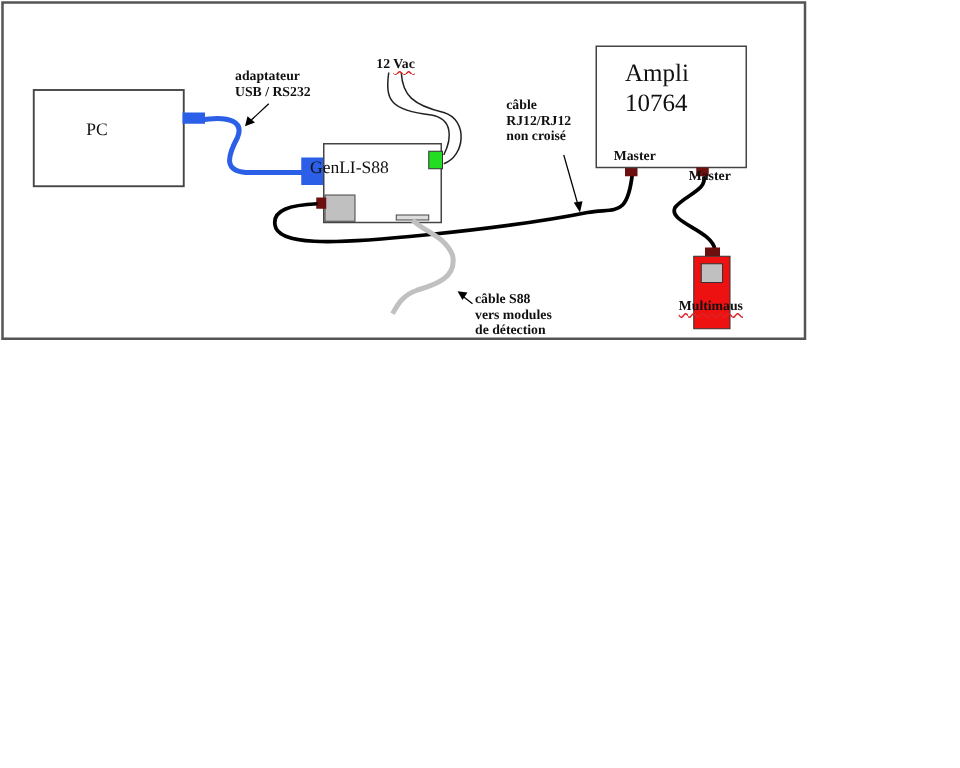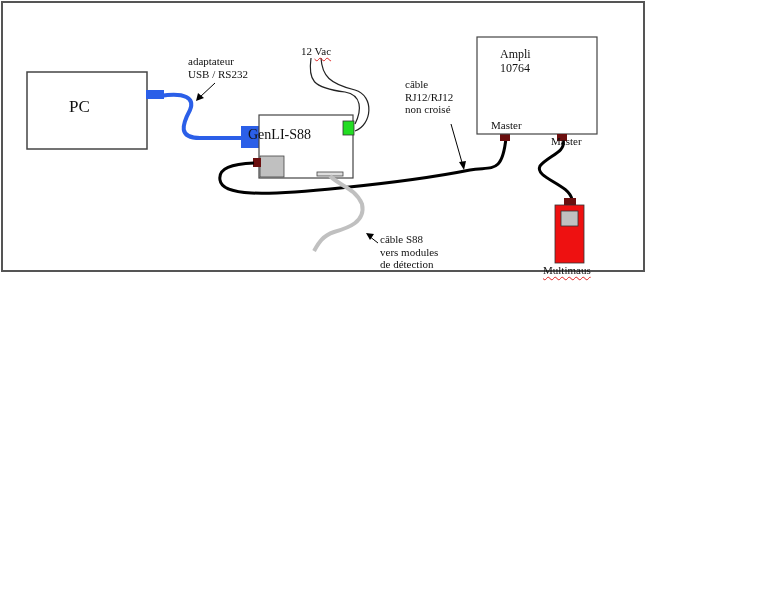--- a/index.html
+++ b/index.html
@@ -2,21 +2,21 @@
 <html><head>
 <meta charset="utf-8">
 <style>
   html, body { margin: 0; padding: 0; background: #ffffff; }
   body { width: 768px; height: 614px; position: relative; overflow: hidden;
          font-family: "Liberation Serif", "DejaVu Serif", serif; color: #111; }
   #frame { position: absolute; left: 1px; top: 1px; width: 644px; height: 271px;
            border: 2px solid #555; box-sizing: border-box; background: #fff; }
   svg { position: absolute; left: 0; top: 0; }
   .lbl { position: absolute; white-space: nowrap; line-height: 1.15; }
-  .s11 { font-size: 11px; }
+  .s11 { font-size: 11px; font-weight: bold; }
   .squig { text-decoration: underline wavy #d22; text-decoration-thickness: 1px; text-underline-offset: 2px; }
 </style>
 </head>
 <body>
 
 <div id="frame"></div>
 
 <svg width="768" height="614">
 
   <rect x="27" y="72" width="120" height="77" fill="#fff" stroke="#444" stroke-width="1.5"></rect>
@@ -55,43 +55,43 @@
   <g>
     <line x1="451" y1="124" x2="463" y2="166" stroke="#000" stroke-width="1"></line>
     <polygon points="464,170 459,162 466,161" fill="#000"></polygon>
   </g>
   <g>
     <line x1="378" y1="243" x2="369" y2="236" stroke="#000" stroke-width="1"></line>
     <polygon points="366,233 374,234 370,240" fill="#000"></polygon>
   </g>
 </svg>
 
-<div class="lbl" style="left:69px; top:97px; font-size:17px;">PC</div>
+<div class="lbl" style="left:69px; top:97px; font-size:14px;">PC</div>
 
 <div class="lbl s11" style="left:188px; top:55px;">
   <div>adaptateur</div>
   <div>USB / RS232</div>
 </div>
 
 <div class="lbl s11" style="left:301px; top:45px;"><span>12 </span><span class="squig">Vac</span></div>
 
 <div class="lbl" style="left:248px; top:127px; font-size:14px;">GenLI-S88</div>
 
 <div class="lbl s11" style="left:405px; top:78px;">
   <div>câble</div>
   <div>RJ12/RJ12</div>
   <div>non croisé</div>
 </div>
 
-<div class="lbl" style="left:500px; top:47px; font-size:12px; line-height:1.2;">
+<div class="lbl" style="left:500px; top:47px; font-size:20px; line-height:1.2;">
   <div>Ampli</div>
   <div>10764</div>
 </div>
 <div class="lbl s11" style="left:491px; top:119px;">Master</div>
 <div class="lbl s11" style="left:551px; top:119px;margin-top:16px;">Master</div>
 
-<div class="lbl s11 squig" style="left:543px; top:239px;margin-top:25px;">Multimaus</div>
+<div class="lbl s11 squig" style="left:543px; top:239px;">Multimaus</div>
 
 <div class="lbl s11" style="left:380px; top:233px;">
   <div>câble S88</div>
   <div>vers modules</div>
   <div>de détection</div>
 </div>
 
 </body></html>

